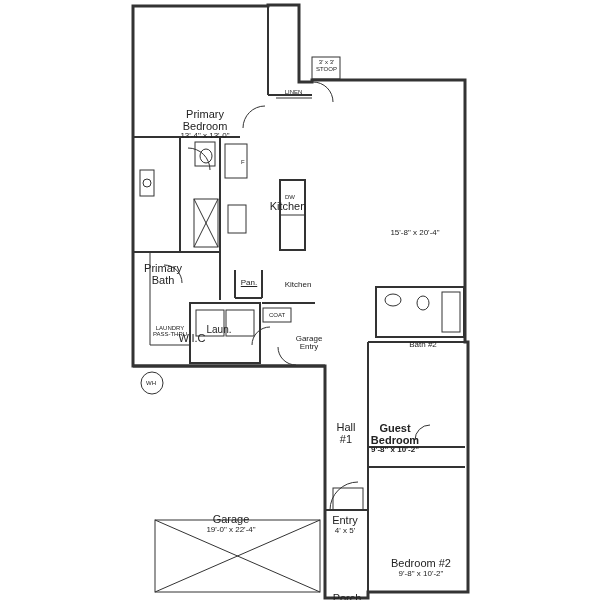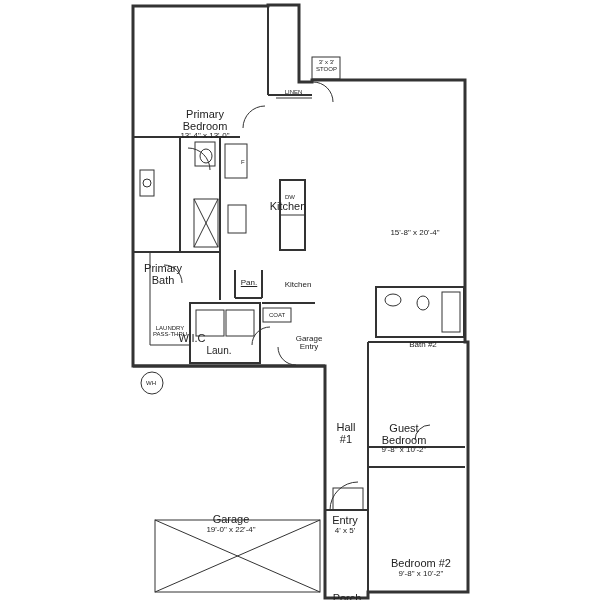--- a/index.html
+++ b/index.html
@@ -106,28 +106,28 @@
 <div class="lbl big" style="left:163px;top:215px;white-space:pre;">Primary
 Bath</div>
 <div class="lbl big" style="left:192px;top:285px;">W.I.C</div>
 <div class="lbl dim" style="left:249px;top:279px;text-decoration:underline;">Pan.</div>
 <div class="lbl dim" style="left:298px;top:281px;">Kitchen</div>
 <div class="lbl dim" style="left:423px;top:313px;margin-top:28px;">Bath #2</div>
 
 <div class="lbl tiny" style="left:170px;top:325px;white-space:pre;">LAUNDRY
 PASS-THRU</div>
 <div class="lbl tiny" style="left:277px;top:312px;">COAT</div>
-<div class="lbl med" style="left:219px;top:346px;">Laun.</div>
+<div class="lbl med" style="left:219px;top:325px;">Laun.</div>
 <div class="lbl dim" style="left:309px;top:335px;white-space:pre;">Garage
 Entry</div>
 
 <div class="lbl big" style="left:346px;top:374px;white-space:pre;text-align:center;">Hall
 #1</div>
 
-<div class="lbl big" style="left:404px;top:375px;">
+<div class="lbl big" style="left:395px;top:375px;font-weight:bold;">
   <div style="white-space:pre;">Guest
 Bedroom</div>
   <div class="dim">9'-8" x 10'-2"</div>
 </div>
 
 <div class="tiny" style="position:absolute;left:146px;top:380px;">WH</div>
 
 <div class="lbl big" style="left:231px;top:466px;">
   <div>Garage</div>
   <div class="dim">19'-0" x 22'-4"</div>

